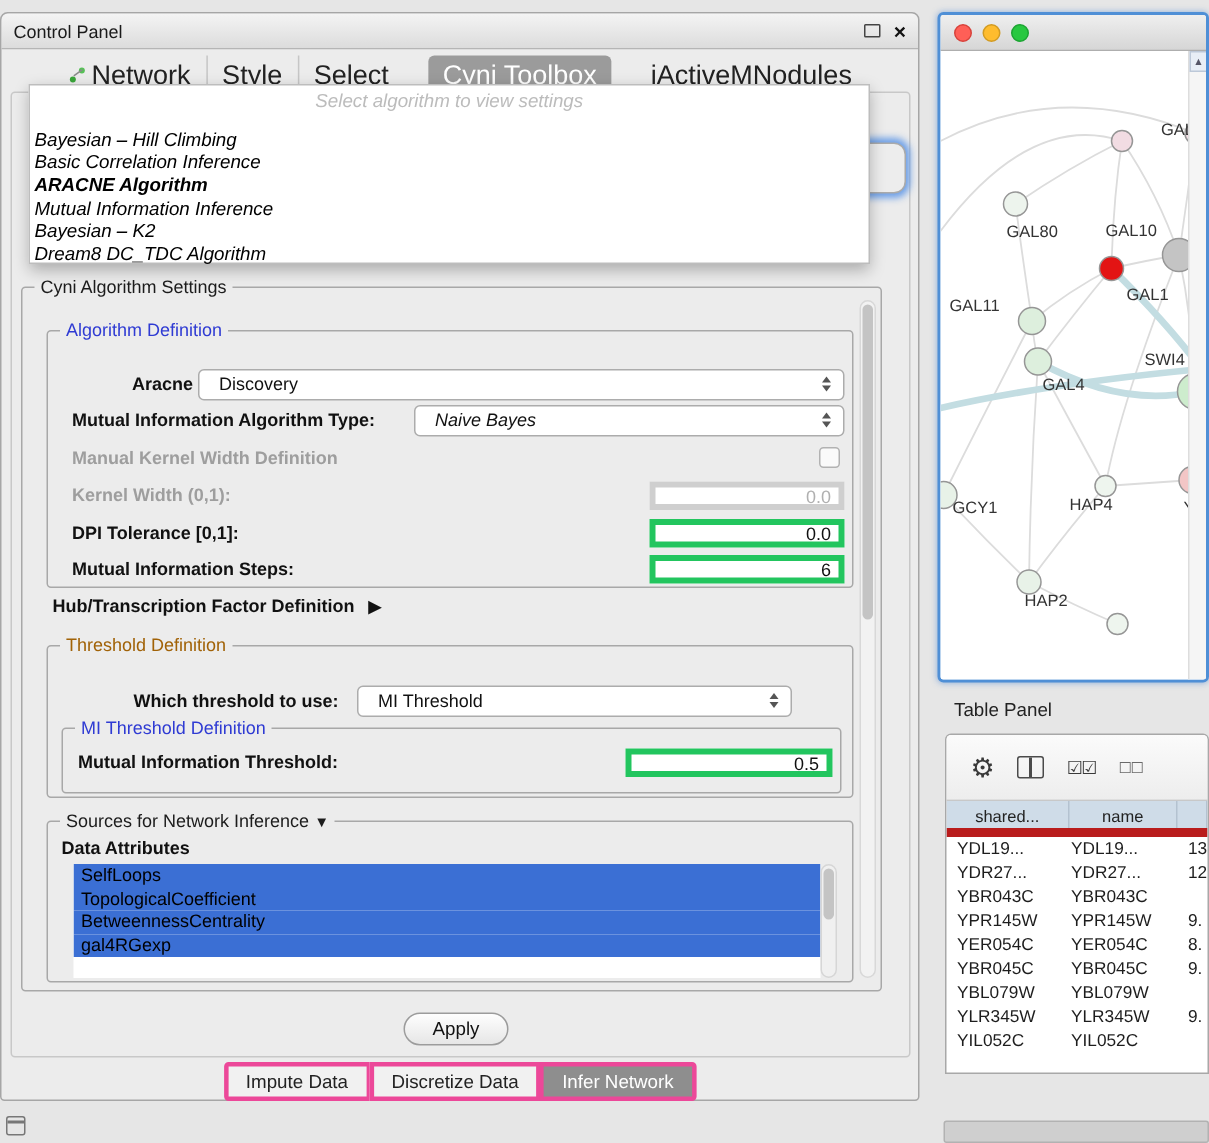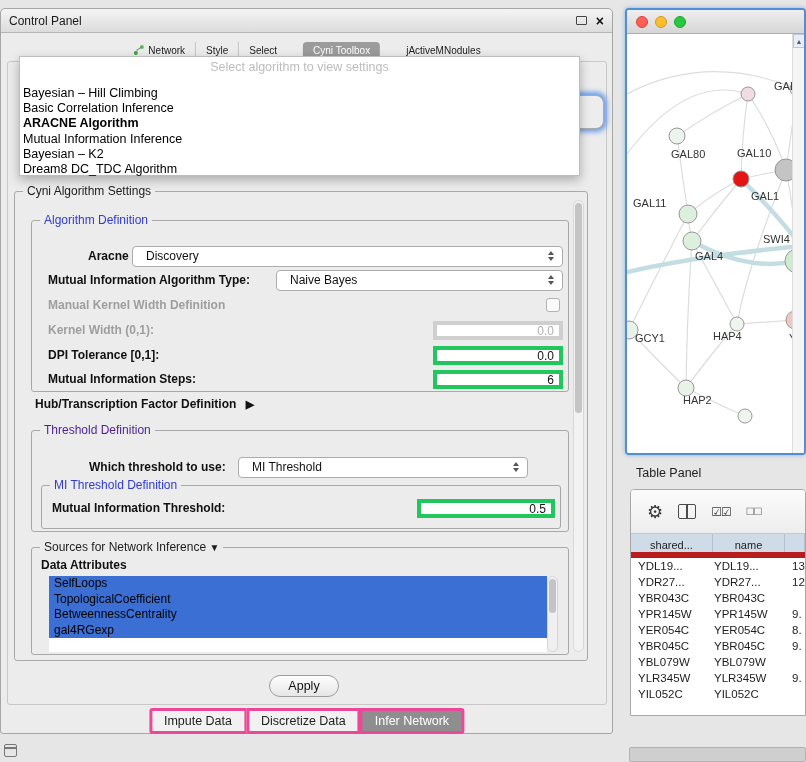--- a/index.html
+++ b/index.html
@@ -13,40 +13,40 @@
   .cp-title { position:absolute; left:0; top:0; right:0; height:24px;
         background:linear-gradient(#f4f4f4,#dcdcdc); border-bottom:1px solid #b5b5b5;
         border-radius:5px 5px 0 0; display:flex; align-items:center; padding:0 8px;
         font-size:12px; color:#1a1a1a; }
   .cp-controls { margin-left:auto; display:flex; align-items:center; gap:9px; }
   .float-icon { width:11px; height:9px; border:1.5px solid #444; border-radius:1px; display:inline-block; }
   .close-icon { font-weight:bold; font-size:14px; color:#111; line-height:1; }
 
   .tabs { position:absolute; top:29px; left:50%; transform:translateX(-50%);
         display:flex; align-items:center; height:24px; }
-  .tab { padding:3px 10px; font-size:10px; color:#222; white-space:nowrap;
+  .tab { padding:3px 10px; font-size:18px; color:#222; white-space:nowrap;
         display:flex; align-items:center; gap:5px;text-align:right; }
   .tab + .tab { border-left:1px solid #c6c6c6; }
   .tab.active { background:#9b9b9b; color:#fff; border-radius:4px; border-left:none; margin:0 16px; }
   .tab.active + .tab { border-left:none; }
   .net-icon { width:11px; height:11px; position:relative; display:inline-block; }
   .net-icon::before { content:""; position:absolute; left:1px; top:6px; width:4px; height:4px;
         border-radius:50%; background:#3aa53a; box-shadow:6px -6px 0 #57c057; }
   .net-icon::after { content:""; position:absolute; left:3px; top:3px; width:7px; height:1px;
         background:#8a8a8a; transform:rotate(-35deg); }
 
   .content-border { position:absolute; left:6px; top:52px; width:600px; height:644px;
         border:1px solid #c8c8c8; border-radius:3px; }
 
   
   .fs { position:absolute; border:1px solid #a8a8a8; border-radius:3px; }
   .legend { position:absolute; top:-8px; left:8px; background:#ececec; padding:0 4px;
         font-size:12px; color:#1c1c1c; white-space:nowrap; }
   .legend.blue { color:#2f3bd3; }
-  .legend.green { color:#4c1d95; }
+  .legend.green { color:#a16207; }
 
   .row { position:absolute; left:0; right:0; height:21px; }
   .lbl { position:absolute; top:3px; font-weight:bold; font-size:12px; color:#111; white-space:nowrap; }
   .lbl.disabled { color:#9e9e9e; }
 
   .combo { position:absolute; top:0; height:21px; background:#fff; border:1px solid #acacac;
         border-radius:4px; font-size:12px; line-height:19px; padding-left:13px; color:#111; }
   .combo-arrows { position:absolute; right:7px; top:4px; width:7px; }
   .combo-arrows::before { content:""; display:block; width:0; height:0; margin-bottom:2px;
         border-left:3.5px solid transparent; border-right:3.5px solid transparent; border-bottom:4px solid #555; }
@@ -74,21 +74,21 @@
 
   .btabs { position:absolute; top:699px; left:50%; transform:translateX(-50%); display:flex; }
   .btab { padding:3px 12px; font-size:12.5px; color:#222; background:#f1f1f1;
         border:3px solid #ec4899; margin-left:-1px; white-space:nowrap; }
   .btab:first-child { border-radius:3px 0 0 3px; margin-left:0; }
   .btab:last-child { border-radius:0 3px 3px 0; }
   .btab.active { background:#8e8e8e; color:#fff; }
 
   
   .dd { position:absolute; left:18px; top:47px; width:561px; height:120px; background:#fff;
-        border:1px solid #bdbdbd; box-shadow:0 4px 10px rgba(0,0,0,.28); z-index:50; }
+        border:1px solid #bdbdbd; box-shadow:0 4px 10px rgba(0,0,0,.28); z-index:50;font-style:italic; }
   .dd-ph { text-align:center; color:#bcbcbc; font-size:12.5px; padding-top:3px; height:18px; }
   .dd-items { margin-top:11px; padding-left:3px; }
   .dd-item { font-size:12.5px; line-height:15.2px; color:#000; white-space:nowrap; }
   .dd-item.selected { font-weight:bold; }
   .combo-stub { position:absolute; left:565px; top:86px; width:38px; height:34px;
         border-radius:8px; background:#ededed; border:1px solid #aaa;
         box-shadow:0 0 5px 2.5px rgba(85,145,230,.85); z-index:10; }
 
   .main-scroll { position:absolute; right:3px; top:8px; width:11px; height:452px;
         background:#f2f2f2; border:1px solid #d8d8d8; border-radius:6px; }
@@ -193,21 +193,21 @@
         <div class="row" style="top:25px;">
           <span class="lbl" style="left:16px;margin-left:40px;">Aracne Mode:</span>
           <div class="combo" style="left:100px; right:5px;">
             <span>Discovery</span>
             <span class="combo-arrows"></span>
           </div>
         </div>
 
         <div class="row" style="top:49px;">
           <span class="lbl" style="left:16px;">Mutual Information Algorithm Type:</span>
-          <div class="combo" style="left:244px; right:5px;">
+          <div class="combo" style="left:244px; right:5px;font-style:italic;">
             <span>Naive Bayes</span>
             <span class="combo-arrows"></span>
           </div>
         </div>
 
         <div class="row" style="top:74px;">
           <span class="lbl disabled" style="left:16px;">Manual Kernel Width Definition</span>
           <span class="cb" style="right:8px;"></span>
         </div>
 

